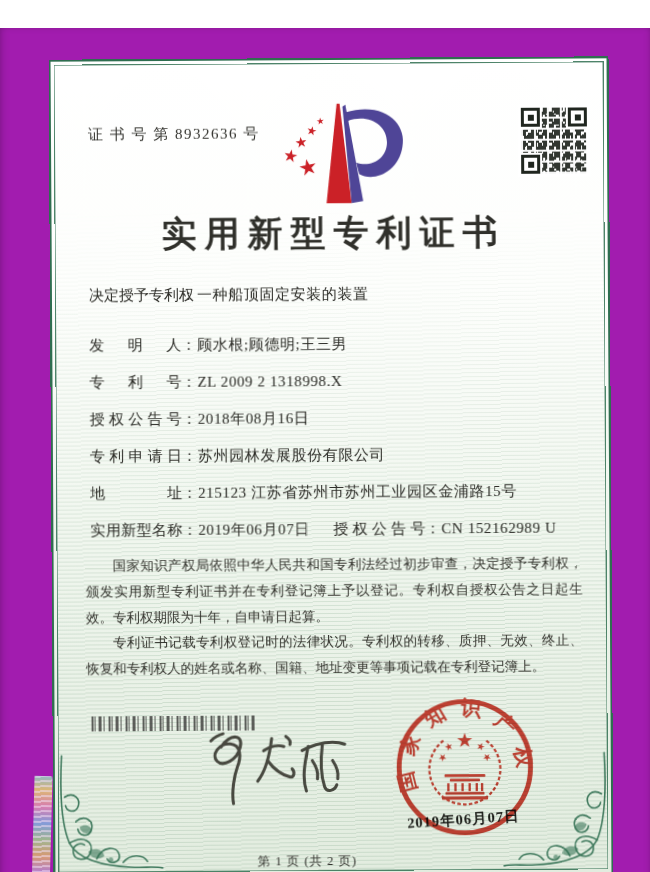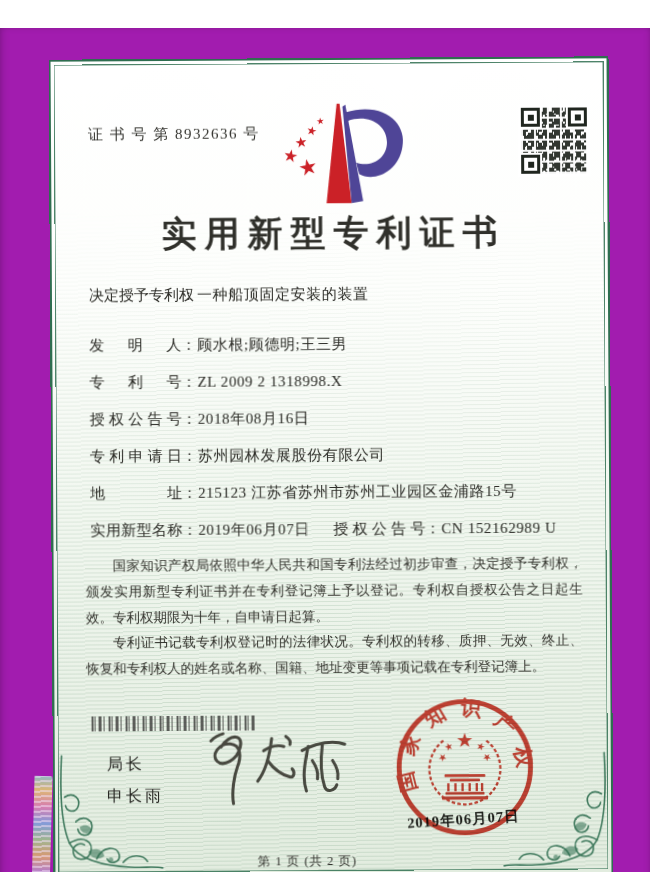--- a/index.html
+++ b/index.html
@@ -163,24 +163,20 @@
       <span class="flabel">实用新型名称</span><span class="fcolon">：</span><span class="fval w">2019年06月07日</span><span class="flabel">授权公告号</span><span class="fcolon">：</span><span class="fval">CN 152162989 U</span>
     </div>
 
     <div class="legal">
       <p>国家知识产权局依照中华人民共和国专利法经过初步审查，决定授予专利权，颁发实用新型专利证书并在专利登记簿上予以登记。专利权自授权公告之日起生效。专利权期限为十年，自申请日起算。</p>
       <p>专利证书记载专利权登记时的法律状况。专利权的转移、质押、无效、终止、恢复和专利权人的姓名或名称、国籍、地址变更等事项记载在专利登记簿上。</p>
     </div>
 
     <div class="barcode"></div>
 
-    <div class="director">
-      <div>局长</div>
-      <div>申长雨</div>
-    </div>
 
     <svg class="signature" viewBox="0 0 150 92">
       <g fill="none" stroke="#3b3b33" stroke-width="3" stroke-linecap="round" opacity=".92">
         <path d="M24,30 C34,16 46,18 43,30 C40,43 26,50 20,44 C14,38 22,26 33,27 C44,28 44,40 40,50 C37,58 34,74 36,86"></path>
         <path d="M14,24 C18,20 22,18 26,17"></path>
         <path d="M66,34 C72,30 80,28 86,30"></path>
         <path d="M74,22 C72,38 68,54 60,64"></path>
         <path d="M70,44 C76,52 84,58 92,60 C96,61 97,55 94,52"></path>
         <path d="M88,20 C91,22 93,25 92,28"></path>
         <path d="M104,34 C118,26 136,24 146,28"></path>

